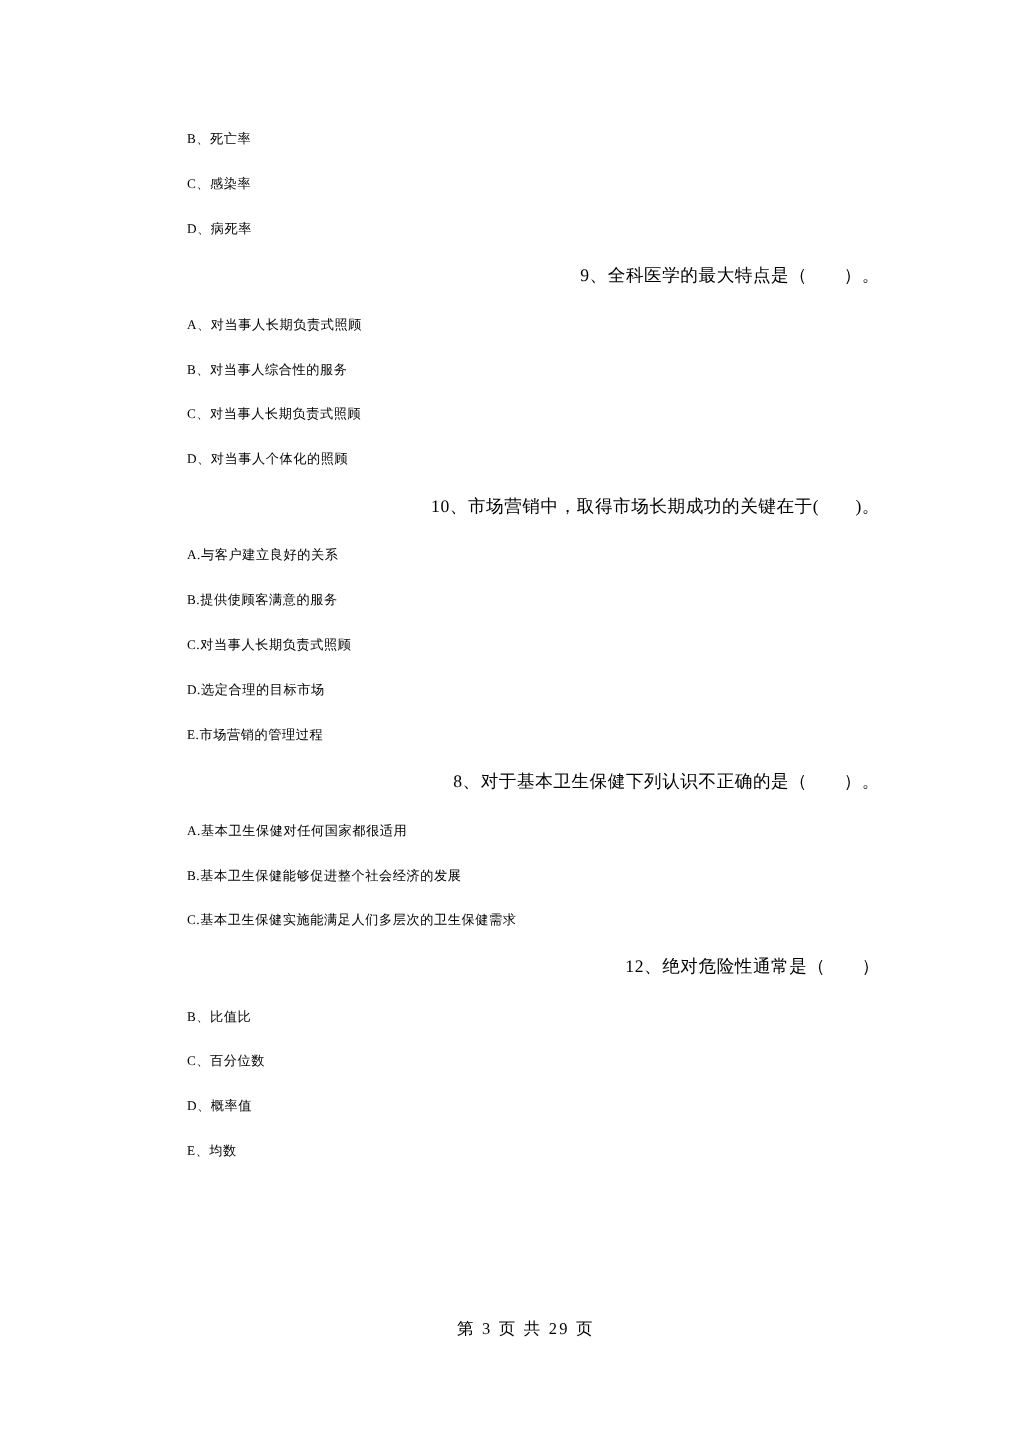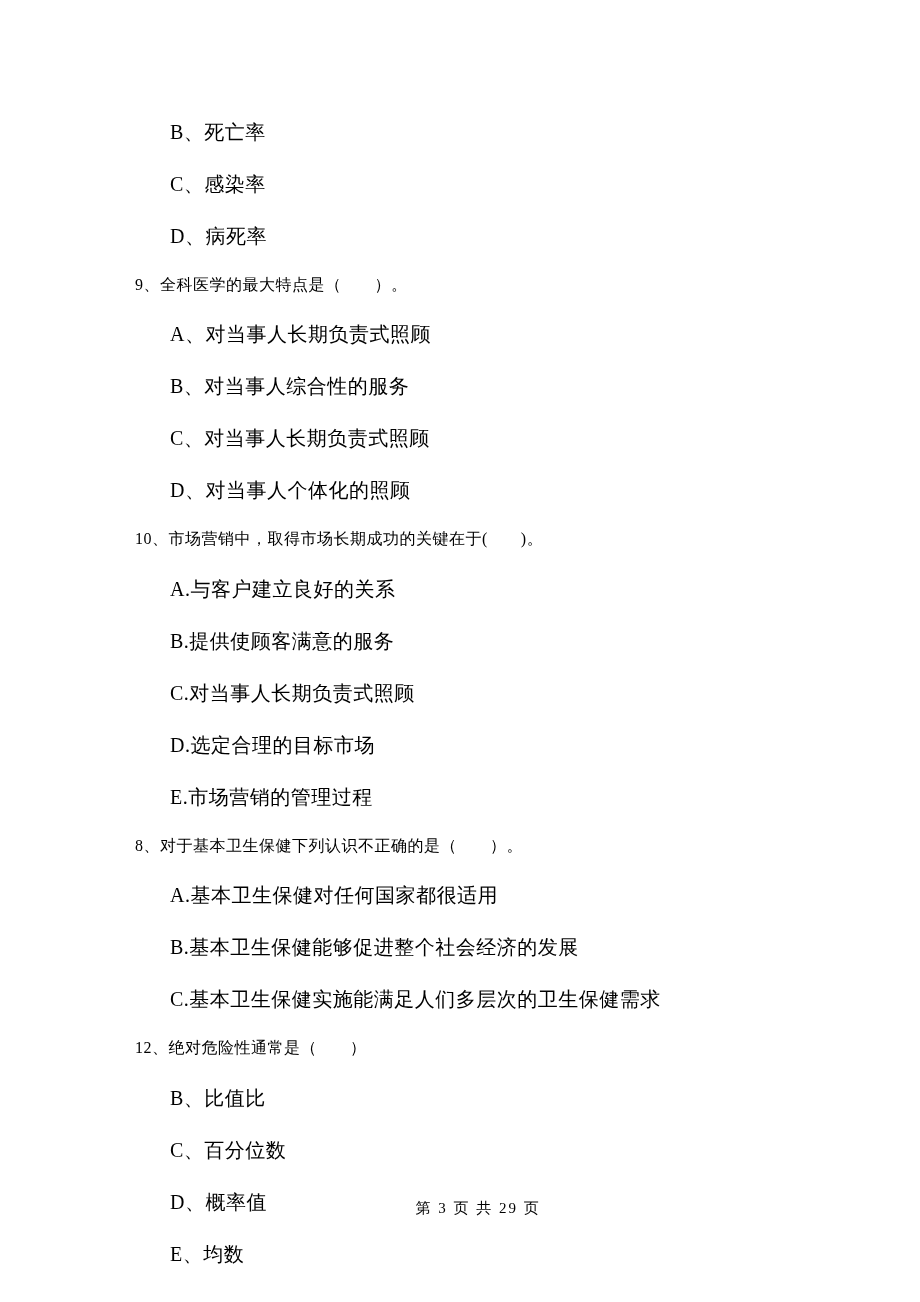--- a/index.html
+++ b/index.html
@@ -10,31 +10,32 @@
       font-family: "SimSun", "宋体", serif;
       position: relative;
       color: #000000;
     }
     .content {
       padding-top: 118px;
       padding-left: 135px;
       padding-right: 120px;
     }
     .option {
-      font-size: 20px;
+      font-size: 12px;
       line-height: 1.4;
       margin-bottom: 24px;
       padding-left: 35px;
       letter-spacing: 0.5px;
     }
     .question {
       font-size: 16px;
       line-height: 1.4;
       margin-bottom: 24px;
       letter-spacing: 0.5px;
+      text-align: right;
     }
     .footer {
       position: absolute;
       bottom: 84px;
       left: 0;
       width: 100%;
       text-align: center;
       font-size: 15px;
       letter-spacing: 2px;
       padding-left: 36px;

